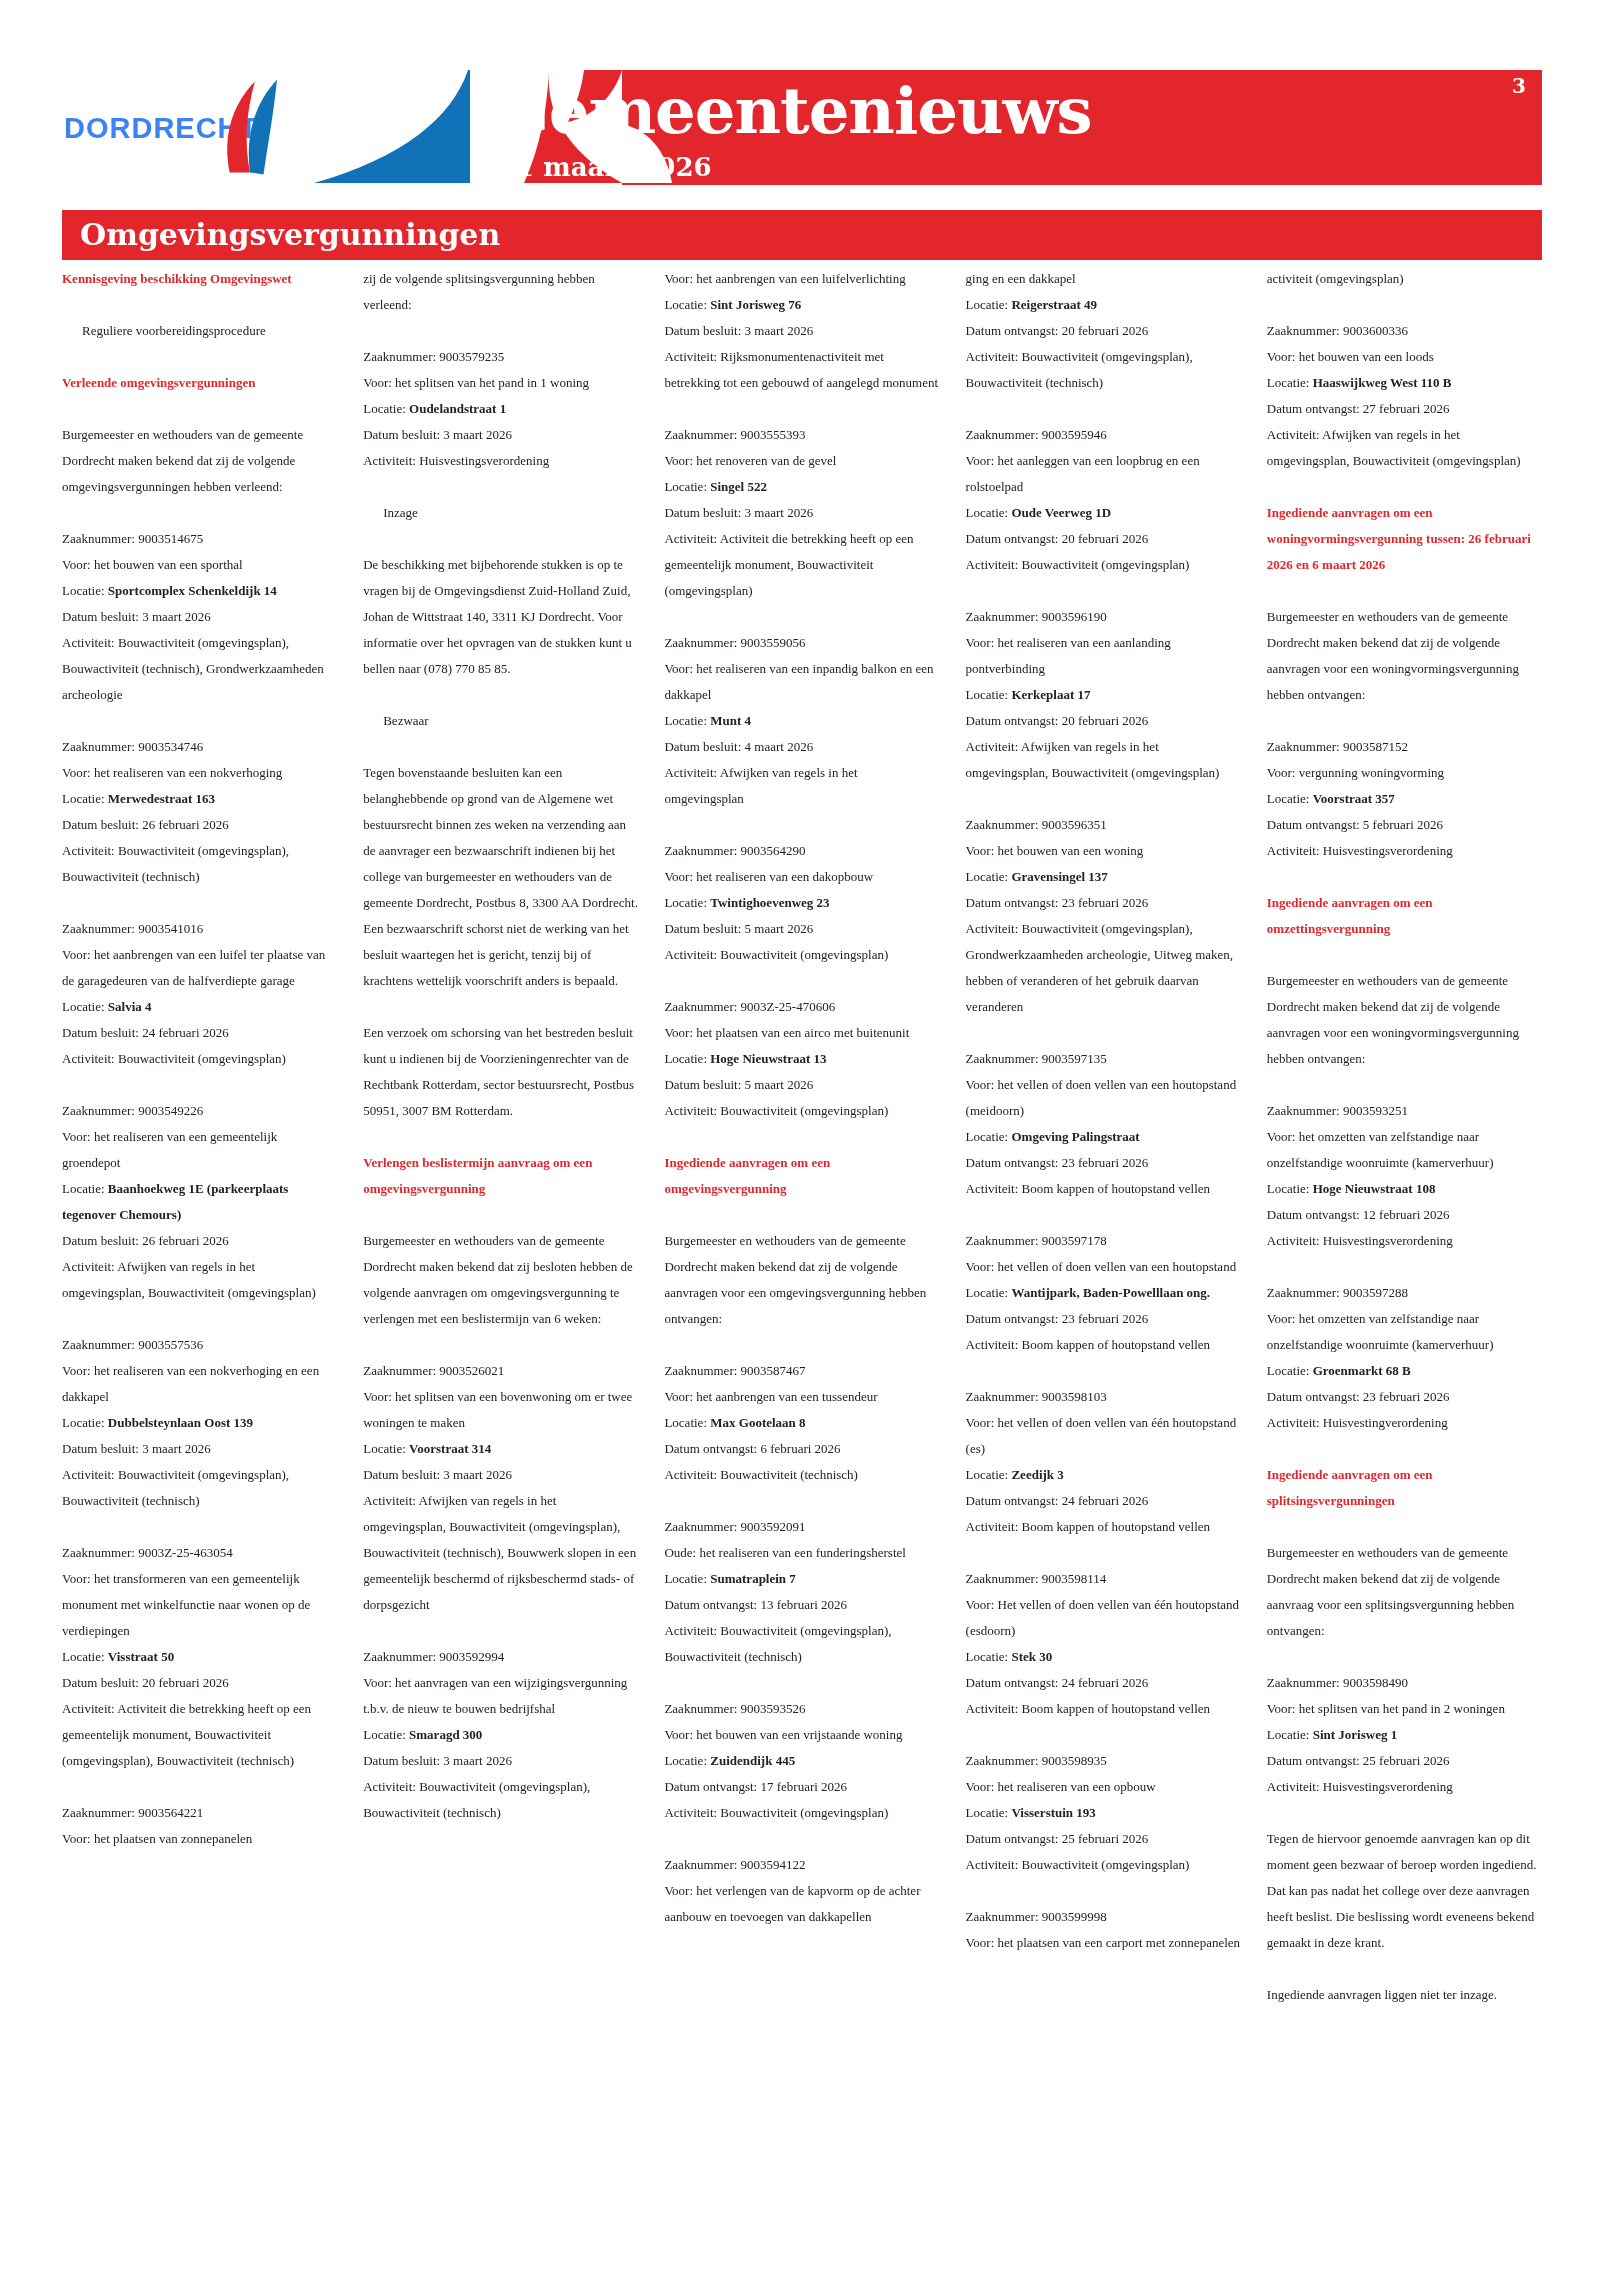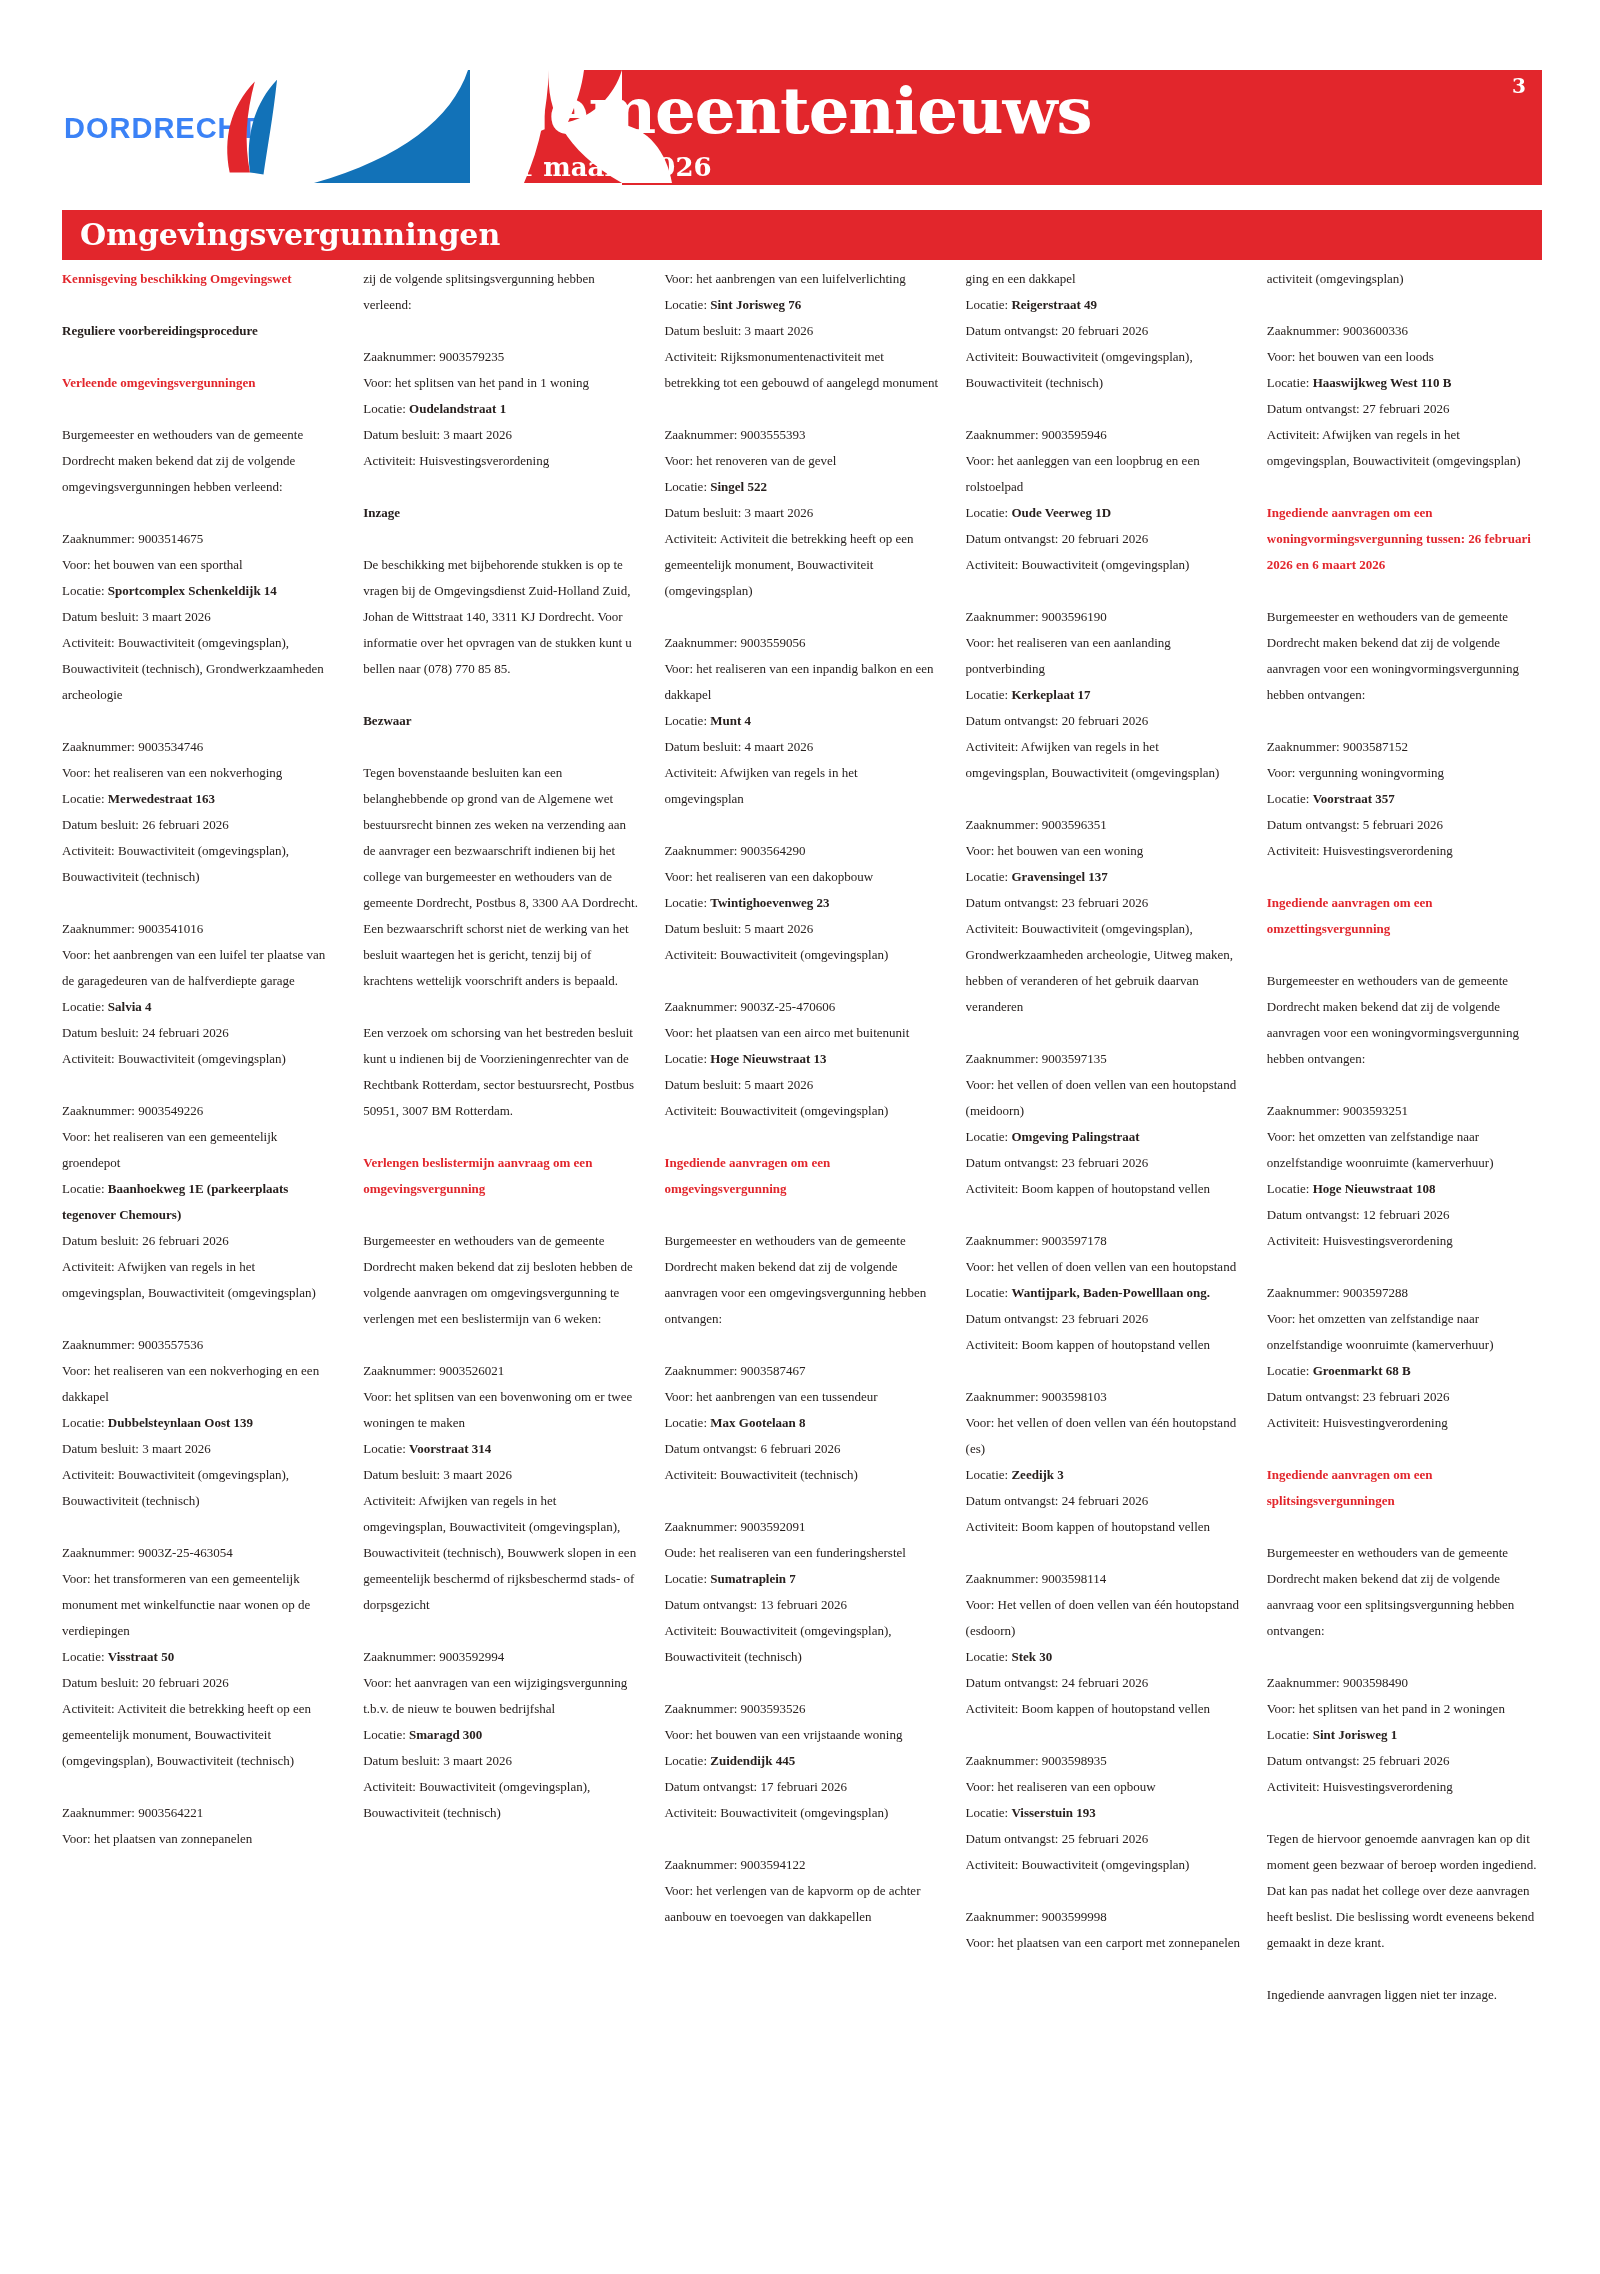--- a/index.html
+++ b/index.html
@@ -53,21 +53,21 @@
 
   
   .columns{
     position:absolute;top:266px;left:62px;width:1480px;bottom:0;
     display:flex;gap:26px;
     overflow:hidden;
   }
   .col{flex:1 1 0;min-width:0;overflow:hidden;}
   .block{margin:0 0 26px 0;font-size:13px;line-height:26px;}
   .block.red-heading{color:#e2262c;font-weight:bold;}
-  .block.heading{font-weight:bold;}
+  .block.heading{font-weight:normal;margin-left:20px;}
   .block .line{min-height:26px;}
   strong{font-weight:bold;text-align:center;}
 </style>
 </head>
 <body>
 
 <div class="page">
 
   <div class="header">
     <svg class="header-art" viewBox="0 0 1480 115" aria-hidden="true">

